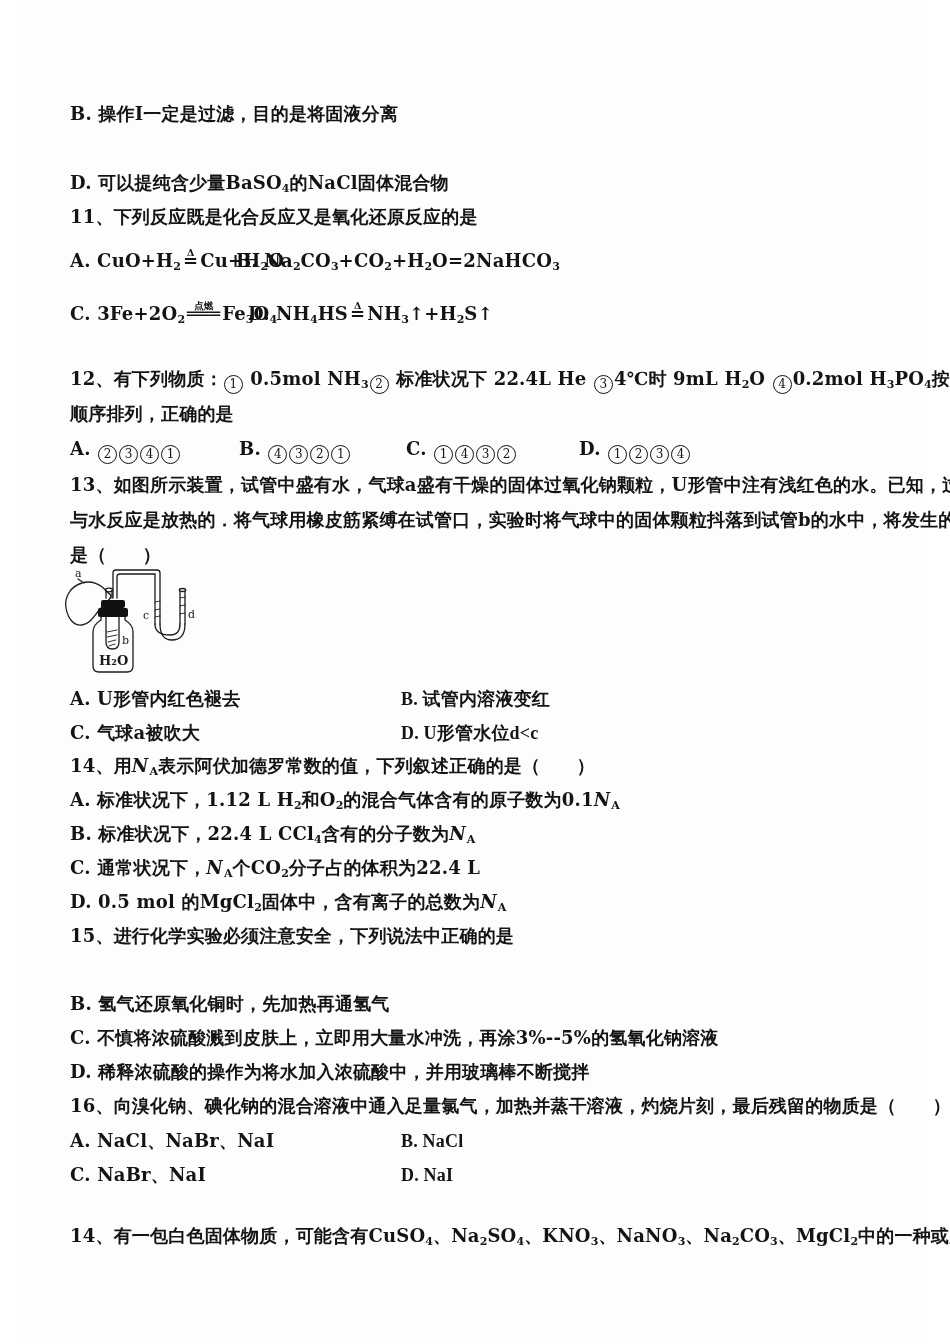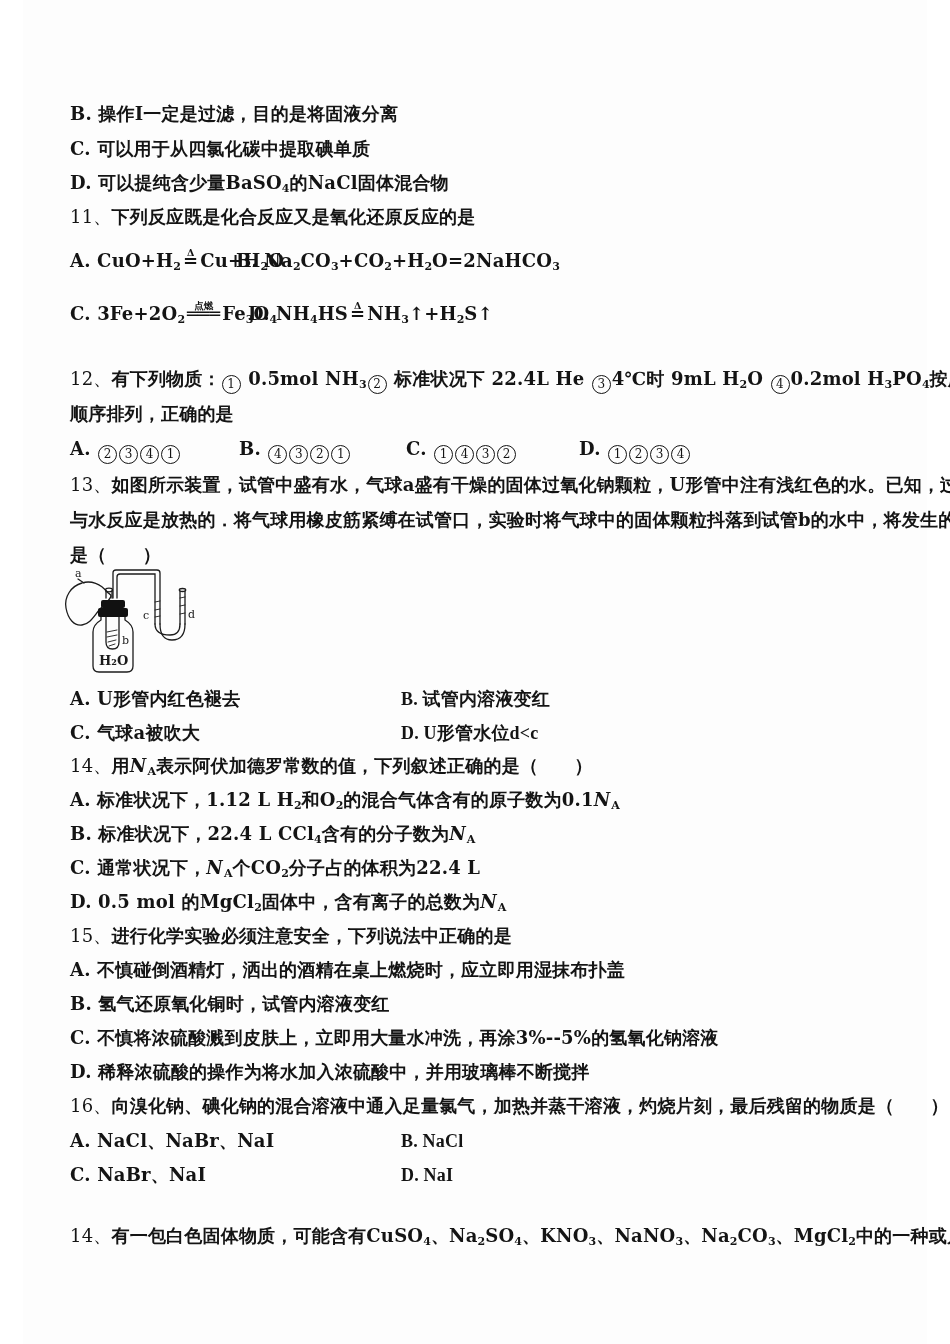--- a/index.html
+++ b/index.html
@@ -3,21 +3,21 @@
 <meta charset="utf-8">
 <style>
   html,body{margin:0;padding:0;background:#ffffff;}
   .page{
     position:relative;width:904px;height:1344px;margin:0 auto;
     background:#fdfdfd;color:#141414;
     font-family:"DejaVu Serif","Liberation Serif",serif;
     font-weight:700;font-size:18px;
   }
   .ln{position:absolute;left:47px;white-space:nowrap;line-height:26px;letter-spacing:.2px;}
-  .qnum{font-weight:400;}
+  .qnum{font-weight:700;}
   sub{font-size:11px;line-height:0;vertical-align:-3px;letter-spacing:0;}
   i{font-style:italic;padding-right:1px;}
   .circ{
     display:inline-block;width:17px;height:17px;border:1.2px solid currentColor;border-radius:50%;
     font-size:12px;line-height:16px;text-align:center;vertical-align:-3px;font-weight:400;margin:0 1px;
   }
   .over{position:relative;display:inline-block;margin:0 2px;line-height:26px;}
   .over .ot{
     position:absolute;left:50%;transform:translateX(-50%);bottom:17px;
     font-size:9.5px;font-weight:700;white-space:nowrap;letter-spacing:0;line-height:1;
@@ -36,21 +36,20 @@
     font-size:11px;font-weight:400;fill:#1a1a1a;
   }
   .diagram text.h2o{font-size:13px;font-weight:700;}
 </style>
 </head>
 <body>
 
 <div class="page">
 
   <div class="ln" style="top:101px">B. 操作I一定是过滤，目的是将固液分离</div>
-  <div class="ln" style="top:136px">C. 可以用于从四氯化碳中提取碘单质</div>
   <div class="ln" style="top:170px">D. 可以提纯含少量BaSO<sub>4</sub>的NaCl固体混合物</div>
 
   <div class="ln" style="top:204px"><span class="qnum">11、</span>下列反应既是化合反应又是氧化还原反应的是</div>
   <div class="ln" style="top:248px">
     <span>A. CuO+H<sub>2</sub><span class="over"><span class="ot">Δ</span><span class="ob">=</span></span>Cu+H<sub>2</sub>O</span>
     <span class="eqb">B. Na<sub>2</sub>CO<sub>3</sub>+CO<sub>2</sub>+H<sub>2</sub>O=2NaHCO<sub>3</sub></span>
   </div>
   <div class="ln" style="top:301px">
     <span>C. 3Fe+2O<sub>2</sub><span class="over"><span class="ot">点燃</span><span class="ob">═══</span></span>Fe<sub>3</sub>O<sub>4</sub></span>
     <span class="eqd">D. NH<sub>4</sub>HS<span class="over"><span class="ot">Δ</span><span class="ob">=</span></span>NH<sub>3</sub>↑+H<sub>2</sub>S↑</span>
@@ -116,22 +115,21 @@
     <span class="col2">D. U形管水位d&lt;c</span>
   </div>
 
   <div class="ln" style="top:753px"><span class="qnum">14、</span>用<i>N</i><sub>A</sub>表示阿伏加德罗常数的值，下列叙述正确的是（　　）</div>
   <div class="ln" style="top:787px">A. 标准状况下，1.12 L H<sub>2</sub>和O<sub>2</sub>的混合气体含有的原子数为0.1<i>N</i><sub>A</sub></div>
   <div class="ln" style="top:821px">B. 标准状况下，22.4 L CCl<sub>4</sub>含有的分子数为<i>N</i><sub>A</sub></div>
   <div class="ln" style="top:855px">C. 通常状况下，<i>N</i><sub>A</sub>个CO<sub>2</sub>分子占的体积为22.4 L</div>
   <div class="ln" style="top:889px">D. 0.5 mol 的MgCl<sub>2</sub>固体中，含有离子的总数为<i>N</i><sub>A</sub></div>
 
   <div class="ln" style="top:923px"><span class="qnum">15、</span>进行化学实验必须注意安全，下列说法中正确的是</div>
-  <div class="ln" style="top:957px">A. 不慎碰倒酒精灯，洒出的酒精在桌上燃烧时，应立即用湿抹布扑盖</div>
-  <div class="ln" style="top:991px">B. 氢气还原氧化铜时，试管内溶液变红</div>
+  <div class="ln" style="top:991px">B. 氢气还原氧化铜时，先加热再通氢气</div>
   <div class="ln" style="top:1025px">C. 不慎将浓硫酸溅到皮肤上，立即用大量水冲洗，再涂3%--5%的氢氧化钠溶液</div>
   <div class="ln" style="top:1059px">D. 稀释浓硫酸的操作为将水加入浓硫酸中，并用玻璃棒不断搅拌</div>
 
   <div class="ln" style="top:1093px"><span class="qnum">16、</span>向溴化钠、碘化钠的混合溶液中通入足量氯气，加热并蒸干溶液，灼烧片刻，最后残留的物质是（　　）</div>
   <div class="ln" style="top:1128px">
     <span>A. NaCl、NaBr、NaI</span>
     <span class="col2">B. NaCl</span>
   </div>
   <div class="ln" style="top:1162px">
     <span>C. NaBr、NaI</span>

